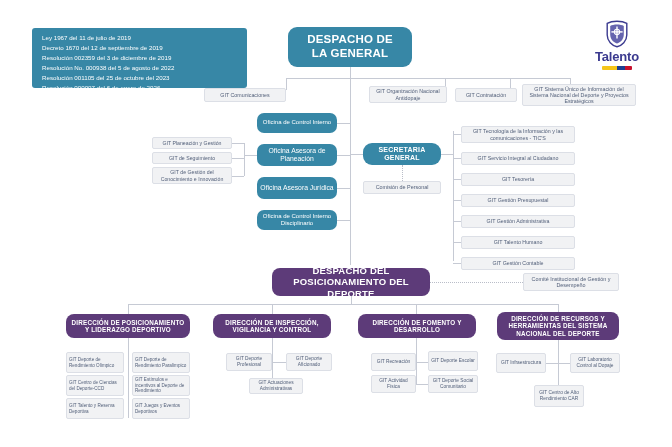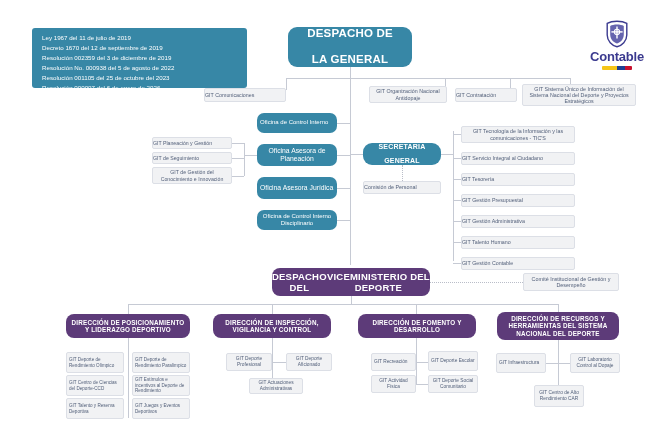--- a/index.html
+++ b/index.html
@@ -6,21 +6,21 @@
   body{
     width:672px;height:447px;background:#ffffff;
     font-family:"Liberation Sans",sans-serif;
     position:relative;overflow:hidden;
     -webkit-font-smoothing:antialiased;
   }
   .canvas{position:absolute;left:0;top:0;width:672px;height:447px;}
 
   
   .node{position:absolute;box-sizing:border-box;display:flex;align-items:center;
-        justify-content:space-between;text-align:center;line-height:1.18;}
+        justify-content:center;text-align:center;line-height:1.18;}
 
   .teal{background:#3787a6;color:#ffffff;border-radius:7px;}
   .teal-hero{background:#3787a6;color:#ffffff;border-radius:9px;font-weight:bold;letter-spacing:.2px;}
   .purple{background:#5d3b79;color:#ffffff;border-radius:8px;font-weight:bold;letter-spacing:.2px;}
   .grey{background:#f1f2f4;color:#53607a;border:1px solid #dcdfe6;border-radius:2px;}
 
   
   .ln{position:absolute;background:#c6cad4;}
   .lnh{height:1px;}
   .lnv{width:1px;}
@@ -60,21 +60,21 @@
   <div id="logo">
     <div class="shield">
       <svg viewBox="0 0 26 28" width="26" height="28">
         <path d="M13 1.2 C9 1.2 5.2 2.2 3.2 3.4 L3.2 15 C3.2 21 8 25.6 13 26.8 C18 25.6 22.8 21 22.8 15 L22.8 3.4 C20.8 2.2 17 1.2 13 1.2 Z" fill="none" stroke="#3b3a8f" stroke-width="1.4"></path>
         <path d="M13 4.6 C10.4 4.6 7.6 5.2 6.2 6 L6.2 14.8 C6.2 19.2 9.6 22.6 13 23.6 C16.4 22.6 19.8 19.2 19.8 14.8 L19.8 6 C18.4 5.2 15.6 4.6 13 4.6 Z" fill="#4a49a0" opacity="0.85"></path>
         <rect x="12.3" y="6.5" width="1.4" height="12" fill="#ffffff"></rect>
         <rect x="7.4" y="11.2" width="11.2" height="1.4" fill="#ffffff"></rect>
         <circle cx="13" cy="11.9" r="2.6" fill="none" stroke="#ffffff" stroke-width="1.1"></circle>
       </svg>
     </div>
-    <div class="word">Contable</div>
+    <div class="word">Talento</div>
     <div class="flag">
       <i class="y"></i>
         <i class="b"></i>
         <i class="r"></i>
     </div>
   </div>
 
   <div class="node teal-hero" style="left:288px;top:27px;width:124px;height:40px;font-size:11.5px;flex-direction:column;">
     <span>DESPACHO DE</span>
     <span>LA GENERAL</span>
@@ -176,23 +176,23 @@
   <div class="node grey" style="left:461px;top:236px;width:114px;height:13px;font-size:5.3px;">
     <span>GIT Talento Humano</span>
   </div>
   <div class="ln lnh" style="left:453px;top:242px;width:8px;"></div>
 
   <div class="node grey" style="left:461px;top:257px;width:114px;height:13px;font-size:5.3px;">
     <span>GIT Gestión Contable</span>
   </div>
   <div class="ln lnh" style="left:453px;top:263px;width:8px;"></div>
 
-  <div class="node purple" style="left:272px;top:268px;width:158px;height:28px;font-size:9.5px;flex-direction:row;">
+  <div class="node purple" style="left:272px;top:268px;width:158px;height:28px;font-size:9.5px;flex-direction:column;">
     <span>DESPACHO DEL</span>
-    <span>VICEMINISTERIO DEL DEPORTE</span>
+    <span>POSICIONAMIENTO DEL DEPORTE</span>
   </div>
 
   <div class="dot-h" style="left:430px;top:282px;width:93px;"></div>
   <div class="node grey" style="left:523px;top:273px;width:96px;height:18px;font-size:5.4px;padding:0 3px;">
     <span>Comité Institucional de Gestión y Desempeño</span>
   </div>
 
   <div class="ln lnv" style="left:351px;top:296px;height:8px;"></div>
   <div class="ln lnh" style="left:128px;top:304px;width:430px;"></div>
   <div class="ln lnv" style="left:128px;top:304px;height:12px;"></div>

